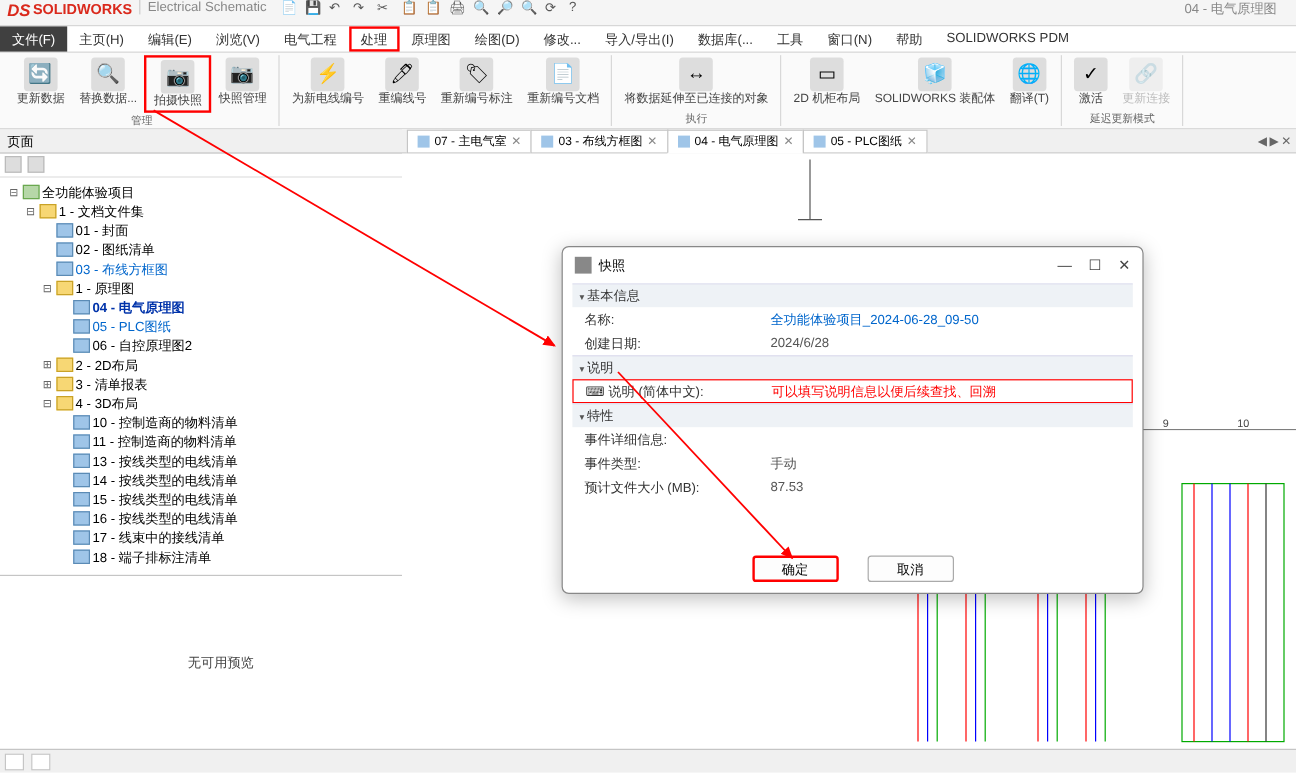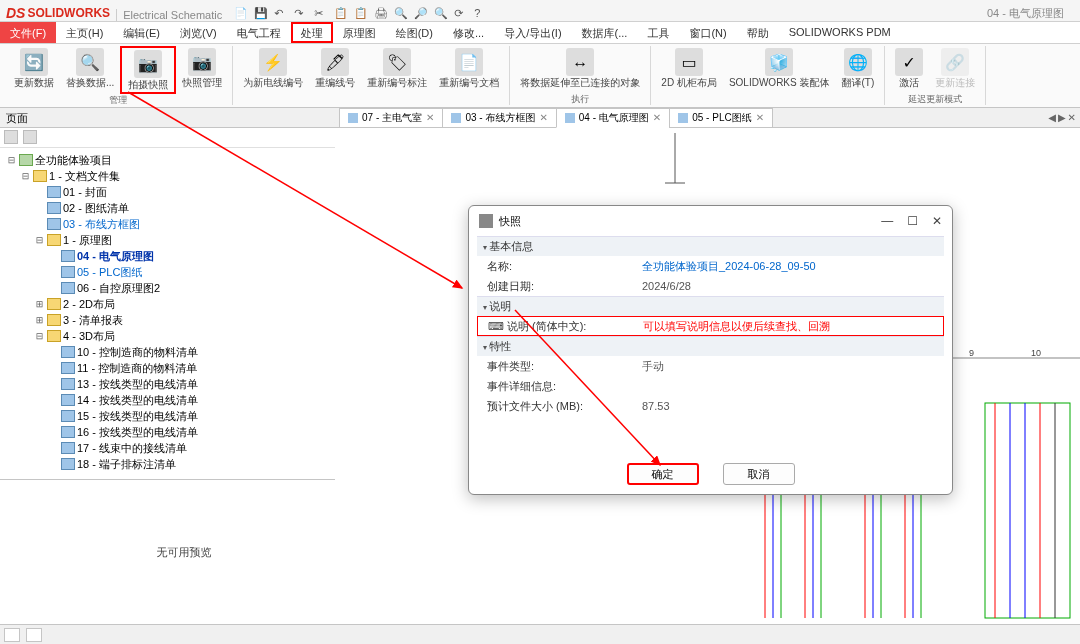--- a/index.html
+++ b/index.html
@@ -1,30 +1,30 @@
 <!DOCTYPE html>
 <html><head>
 <meta charset="utf-8">
 <style>
 * { margin: 0; padding: 0; box-sizing: border-box; font-family: "Microsoft YaHei", Arial, sans-serif; }
 body { width: 1080px; height: 644px; background: #fff; font-size: 11px; overflow: hidden; position: relative; }
 
 
-.titlebar { height: 22px; background: #f5f5f5; display: flex; align-items: flex-end; padding: 0 6px; border-bottom: 1px solid #d0d0d0; }
+.titlebar { height: 22px; background: #f5f5f5; display: flex; align-items: flex-start; padding: 0 6px; border-bottom: 1px solid #d0d0d0; }
 .titlebar .logo { color: #DA291C; font-weight: bold; font-size: 12px; margin-right: 6px; display: flex; align-items: center; }
 .titlebar .logo-s { font-style: italic; font-size: 14px; margin-right: 2px; }
 .titlebar .app-sub { color: #888; font-size: 11px; border-left: 1px solid #ccc; padding-left: 6px; }
 .titlebar .qat { margin-left: 12px; display: flex; gap: 6px; }
 .titlebar .qat span { width: 14px; height: 14px; display: inline-block; color: #555; font-size: 11px; }
 .titlebar .doc-title { margin-left: auto; margin-right: 10px; color: #888; font-size: 11px; }
 
 
 .menubar { height: 22px; background: #fff; display: flex; border-bottom: 1px solid #d0d0d0; }
 .menubar .menu-item { padding: 4px 10px; font-size: 11px; color: #333; cursor: pointer; }
-.menubar .menu-item.file { background: #ef4444; color: #fff; }
+.menubar .menu-item.file { background: #404040; color: #fff; }
 .menubar .menu-item.highlight { border: 2px solid #ff0000; padding: 2px 8px; }
 
 
 .ribbon { height: 64px; background: #fafafa; border-bottom: 1px solid #c5c5c5; display: flex; padding: 2px 4px; }
 .ribbon-group { display: flex; flex-direction: column; border-right: 1px solid #d8d8d8; padding: 0 4px; }
 .ribbon-group-items { display: flex; flex: 1; }
 .ribbon-group-label { font-size: 9px; color: #666; text-align: center; height: 12px; }
 .ribbon-btn { display: flex; flex-direction: column; align-items: center; padding: 2px 6px; cursor: pointer; }
 .ribbon-btn .icn { width: 28px; height: 28px; background: #ddd; border-radius: 3px; margin-bottom: 1px; display: flex; align-items: center; justify-content: center; font-size: 16px; }
 .ribbon-btn .lbl { font-size: 10px; color: #444; text-align: center; line-height: 1.1; }
@@ -433,26 +433,26 @@
         <span class="k">创建日期:</span>
         <span class="v">2024/6/28</span>
       </div>
       <div class="dlg-section-head">说明</div>
       <div class="dlg-row hl">
         <span class="k">⌨ 说明 (简体中文):</span>
         <span class="v">可以填写说明信息以便后续查找、回溯</span>
       </div>
       <div class="dlg-section-head">特性</div>
       <div class="dlg-row">
+        <span class="k">事件详细信息:</span>
+        <span class="v"></span>
+      </div>
+      <div class="dlg-row">
         <span class="k">事件类型:</span>
         <span class="v">手动</span>
-      </div>
-      <div class="dlg-row">
-        <span class="k">事件详细信息:</span>
-        <span class="v"></span>
       </div>
       <div class="dlg-row">
         <span class="k">预计文件大小 (MB):</span>
         <span class="v">87.53</span>
       </div>
     </div>
   <div class="dlg-footer">
     <button class="dlg-btn hl">确定</button>
     <button class="dlg-btn">取消</button>
   </div>

